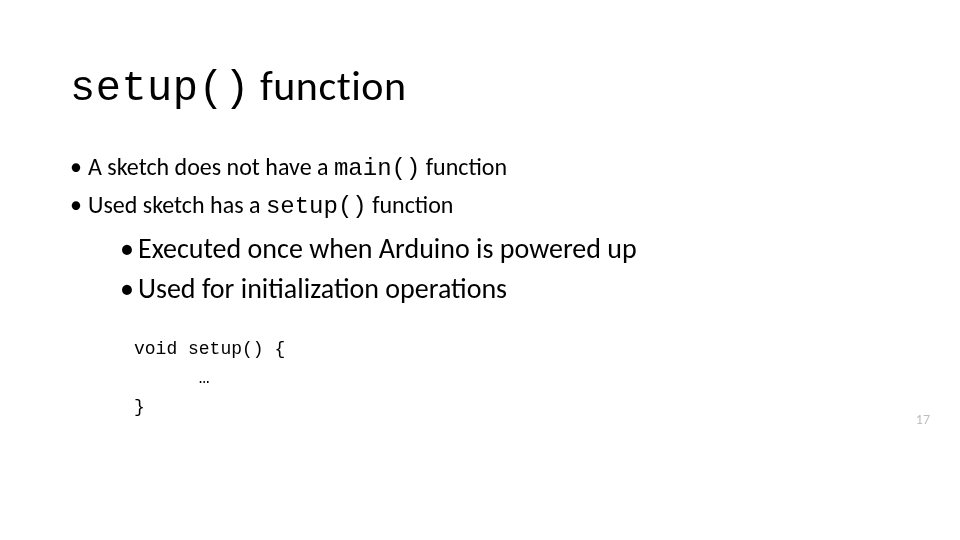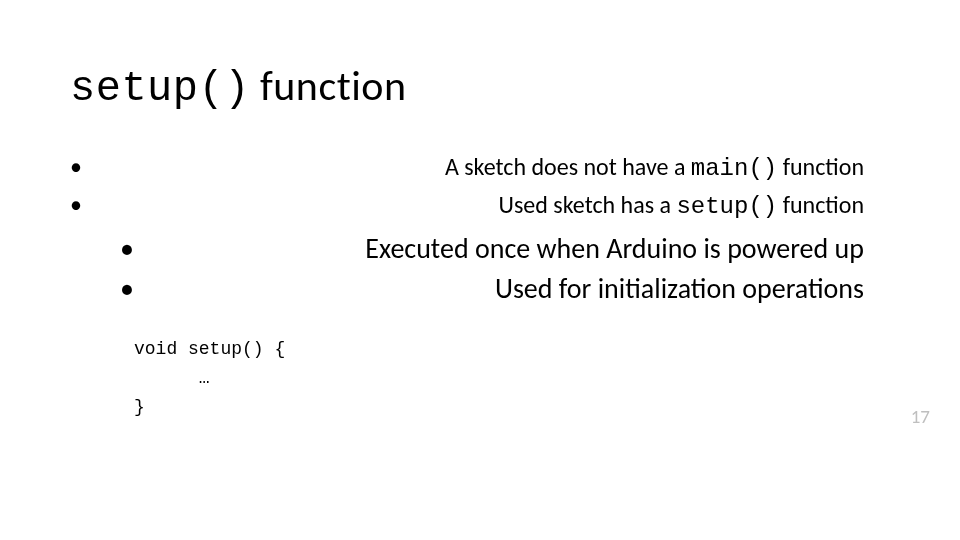--- a/index.html
+++ b/index.html
@@ -1,27 +1,27 @@
 <!DOCTYPE html>
 <html><head>
 <meta charset="utf-8">
 <style>
   * { margin: 0; padding: 0; box-sizing: border-box; }
   html, body { width: 960px; height: 540px; background: #fff; font-family: Calibri, "Segoe UI", Arial, sans-serif; color: #000; }
   .slide { position: relative; width: 960px; height: 448px; padding: 60px 96px 40px 70px; }
   .title { font-size: 42px; font-weight: 400; margin-bottom: 38px; letter-spacing: 0.5px; }
   .mono { font-family: "Courier New", Courier, monospace; }
-  ul { list-style: none; text-align: right; }
+  ul { list-style: none; }
   .lvl1 > li { font-size: 24px; line-height: 1.35; margin-bottom: 4px; padding-left: 18px; position: relative; }
   .lvl1 > li::before { content: "•"; position: absolute; left: 0; top: 0; }
   .lvl2 { margin-top: 6px; margin-left: 32px; }
   .lvl2 > li { font-size: 28px; line-height: 1.35; margin-bottom: 2px; padding-left: 18px; position: relative; }
   .lvl2 > li::before { content: "•"; position: absolute; left: 0; top: 0; }
   .code-block { font-family: "Courier New", Courier, monospace; font-size: 18px; line-height: 1.6; margin-top: 28px; margin-left: 64px; white-space: pre; }
-  .pagenum { position: absolute; right: 30px; bottom: 20px; font-size: 19px; color: #bfbfbf; }
+  .pagenum { position: absolute; right: 30px; bottom: 20px; font-size: 14px; color: #bfbfbf; }
 </style>
 </head>
 <body>
 
 <div class="slide">
 
   <h1 class="title">
     <span class="mono">setup()</span><span> function</span>
   </h1>
 

